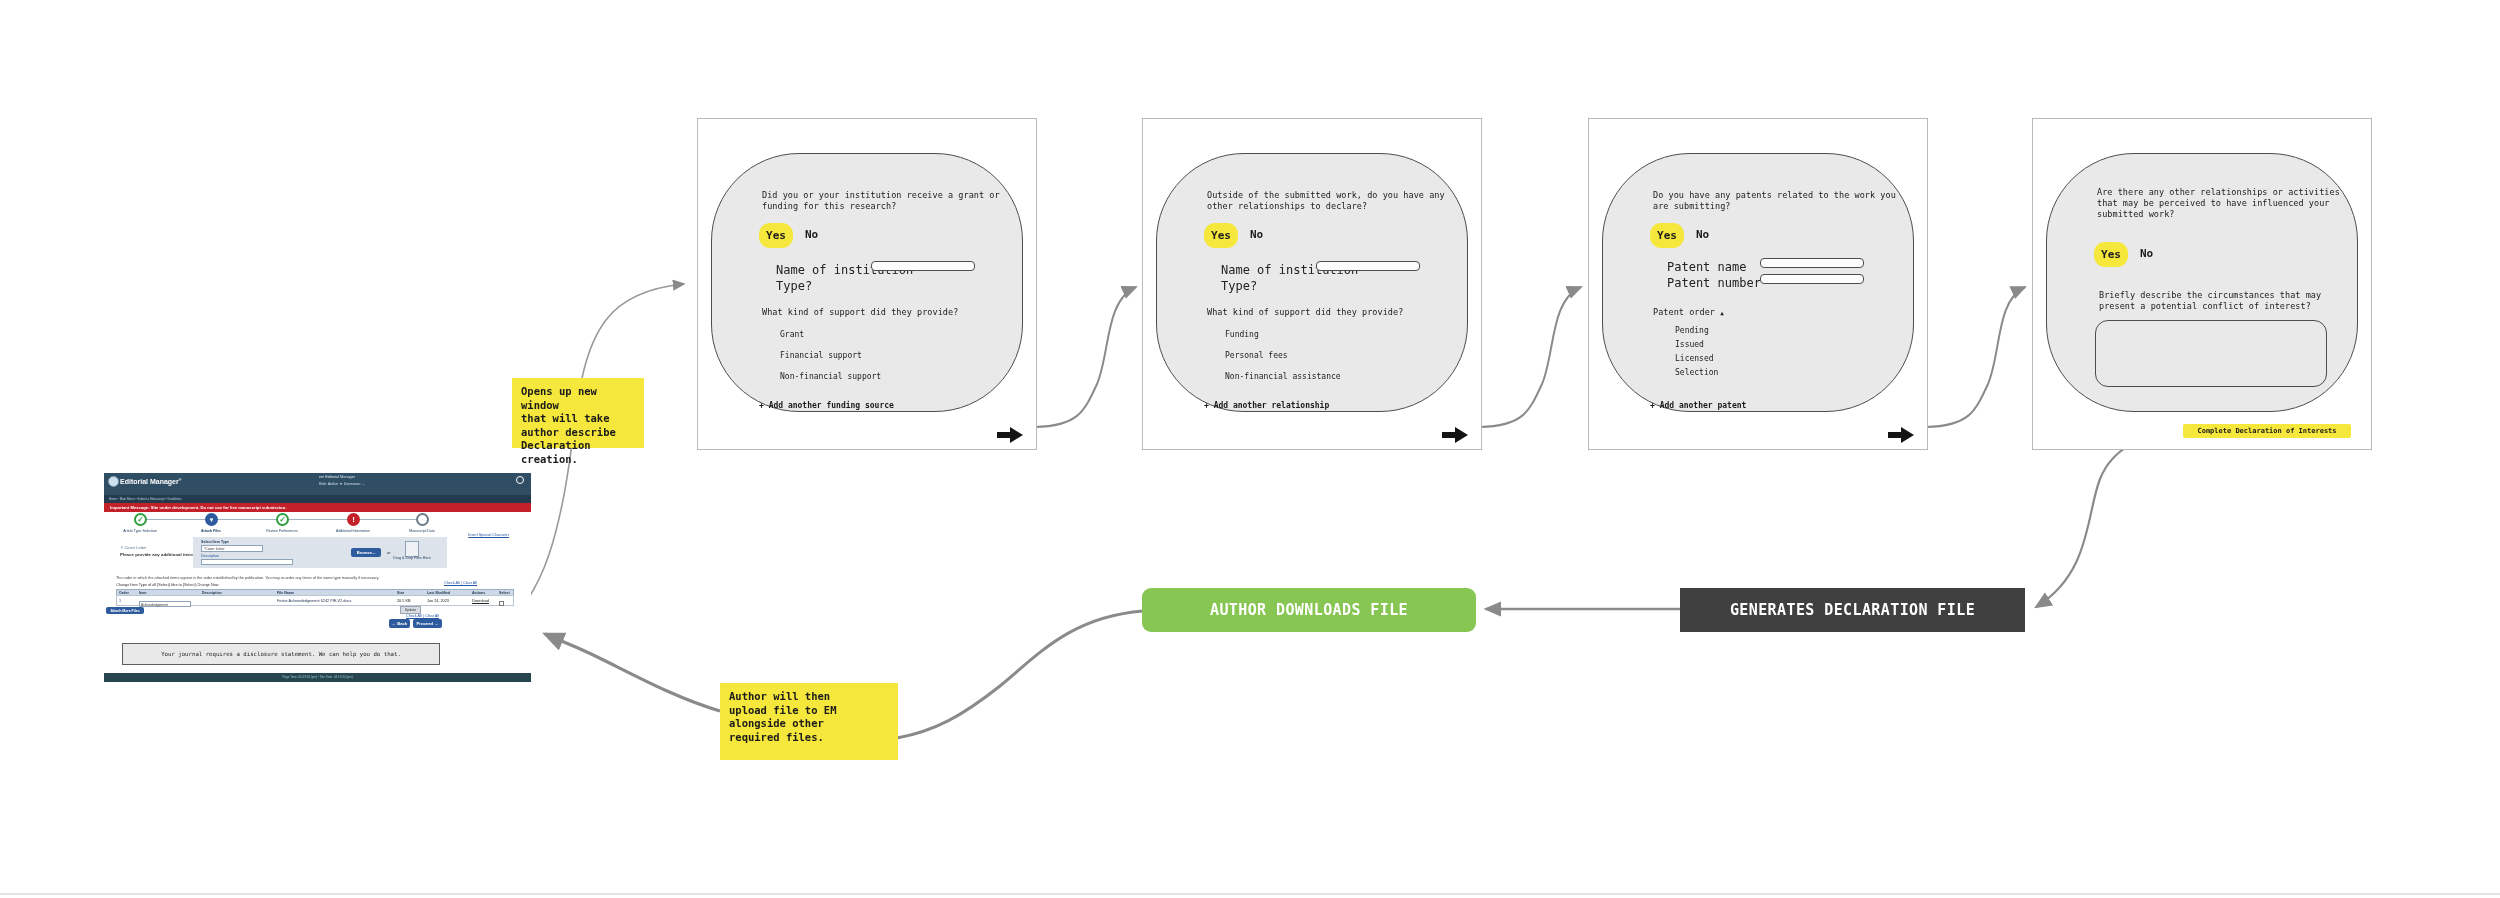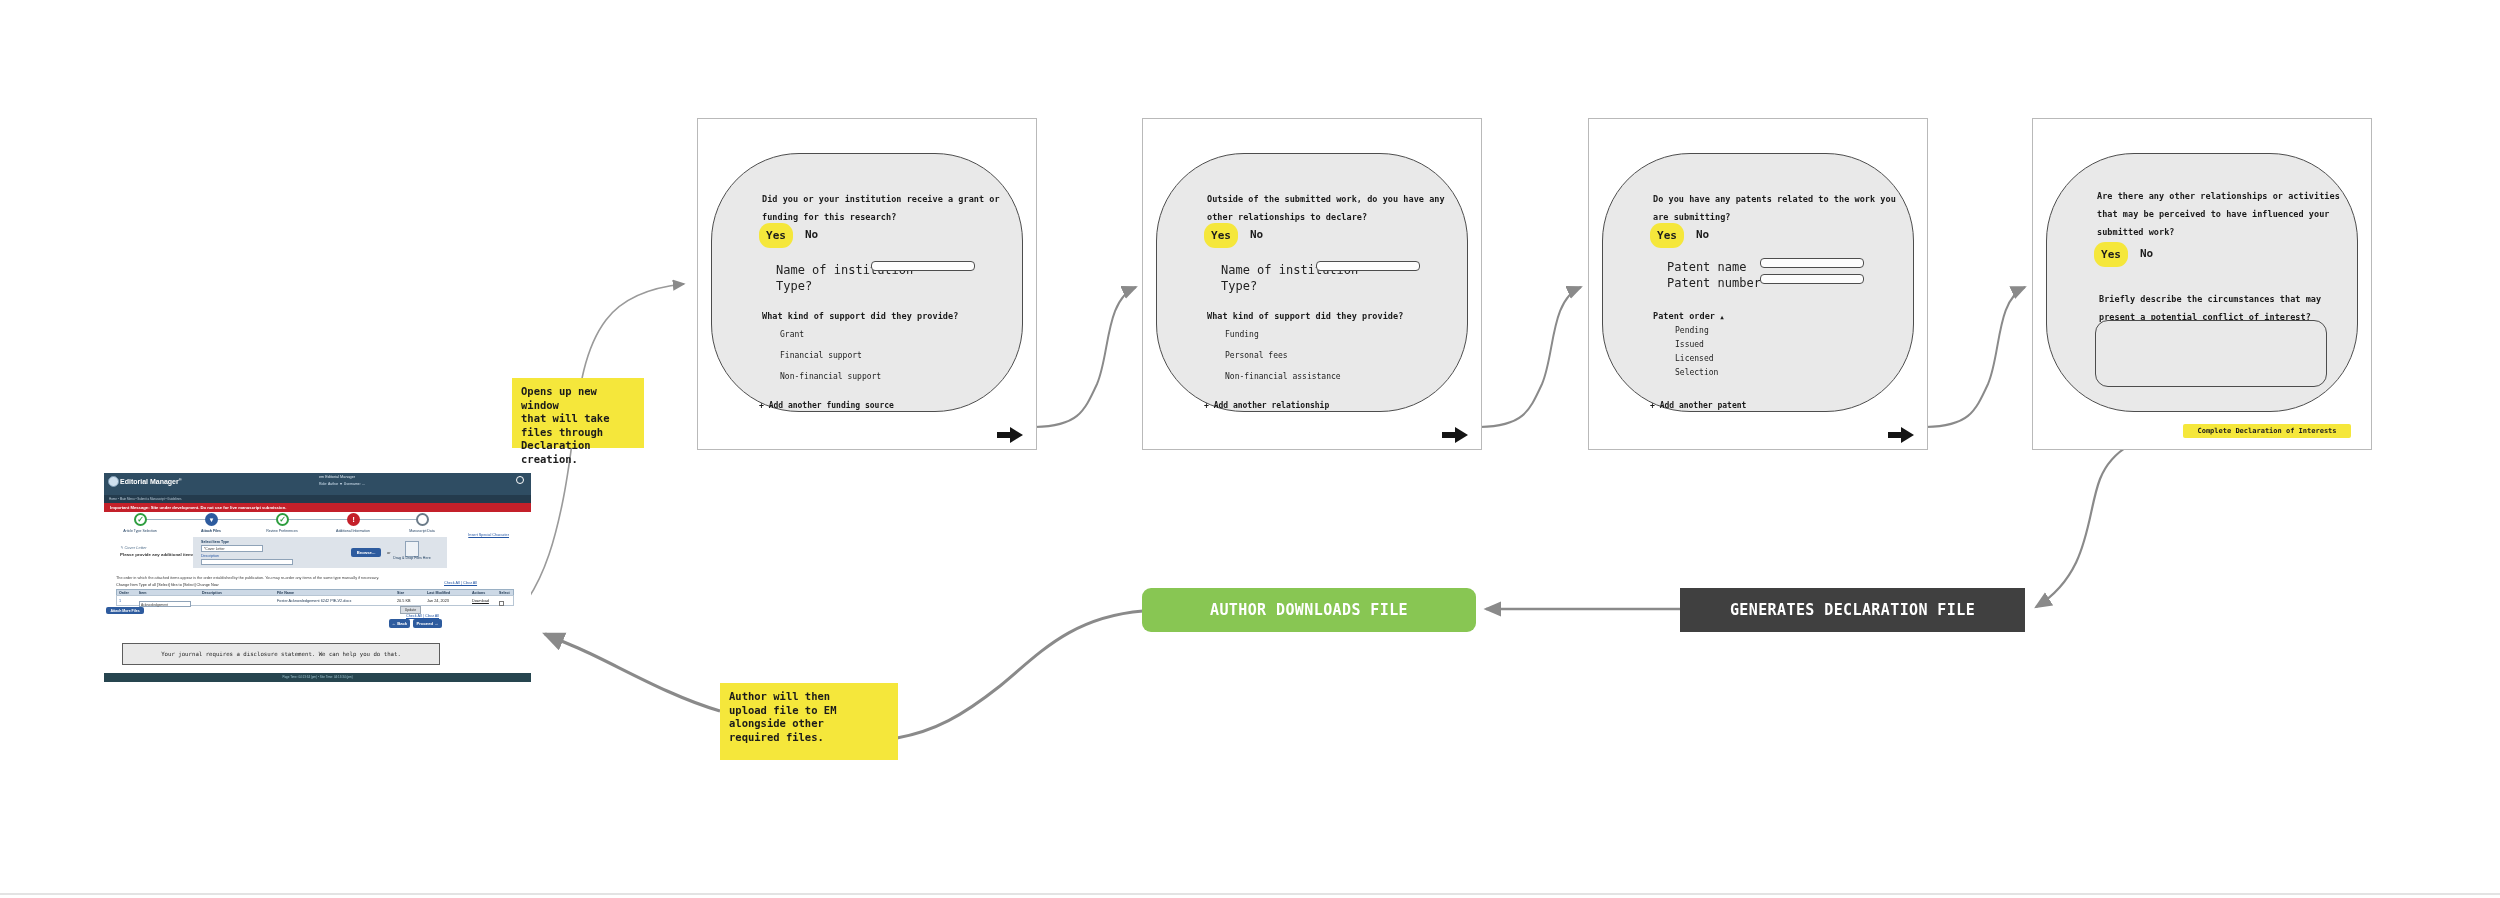--- a/index.html
+++ b/index.html
@@ -4,21 +4,21 @@
 <style>
   html,body{margin:0;padding:0;background:#fff;}
   #board{position:relative;width:2500px;height:898px;background:#ffffff;overflow:hidden;
          font-family:"DejaVu Sans Mono",monospace;color:#1c1c1c;}
   .abs{position:absolute;}
   .pre{white-space:pre-line;}
   
   .card-frame{position:absolute;width:338px;height:330px;background:#fff;border:1px solid #b9b9b9;}
   .card-inner{position:absolute;left:13px;top:34px;width:310px;height:257px;background:#e9e9e9;
               border:1px solid #4d4d4d;border-radius:88px;}
-  .q{position:absolute;font-size:8.5px;font-weight:700;line-height:18px;letter-spacing:.05px;color:#1a1a1a;}
+  .q{position:absolute;font-size:8.5px;font-weight:400;line-height:11px;letter-spacing:.05px;color:#1a1a1a;}
   .yes-chip{position:absolute;background:#f5e73b;width:34px;height:25px;display:flex;align-items:center;
             justify-content:center;font-size:11px;font-weight:700;cursor:pointer;border-radius:11px;}
   .no-lbl{position:absolute;font-size:11px;font-weight:700;cursor:pointer;}
   .f-lbl{position:absolute;font-size:12px;font-weight:500;color:#222;padding-left:12px;}
   .f-input{position:absolute;background:#fdfdfd;border:1px solid #4d4d4d;border-radius:4px;height:10px;
            width:104px;padding:0 3px;font:7px "DejaVu Sans Mono",monospace;box-sizing:border-box;}
   .opt{position:absolute;font-size:8px;font-weight:500;color:#222;cursor:pointer;}
   .add-link{position:absolute;font-size:8px;font-weight:600;color:#1a1a1a;cursor:pointer;}
   .card-arrow{position:absolute;right:13px;bottom:6px;width:26px;height:16px;cursor:pointer;}
   .textarea-box{position:absolute;border:1px solid #4d4d4d;border-radius:13px;background:#e9e9e9;}
@@ -141,21 +141,21 @@
       <div class="yes-chip" style="left:47px;top:88px">Yes</div>
       <div class="no-lbl" style="left:93px;top:93px">No</div>
       <div class="q" style="left:52px;top:136px;width:246px">Briefly describe the circumstances that may present a potential conflict of interest?</div>
       <div class="textarea-box" style="left:48px;top:166px;width:230px;height:65px"></div>
     </div>
     <div class="pill" style="left:150px;top:305px;min-width:150px">Complete Declaration of Interests</div>
   </div>
 
   <div class="sticky pre" style="left:512px;top:378px;width:132px;height:70px">Opens up new window
 that will take
-files through
+author describe
 Declaration creation.</div>
   <div class="sticky pre" style="left:720px;top:683px;width:178px;height:77px">Author will then
 upload file to EM
 alongside other
 required files.</div>
 
   <div class="flow-btn" style="left:1142px;top:588px;width:334px;background:#88c653;border-radius:9px">AUTHOR DOWNLOADS FILE</div>
   <div class="flow-btn" style="left:1680px;top:588px;width:345px;background:#404040">GENERATES DECLARATION FILE</div>
 
   <div id="em">

